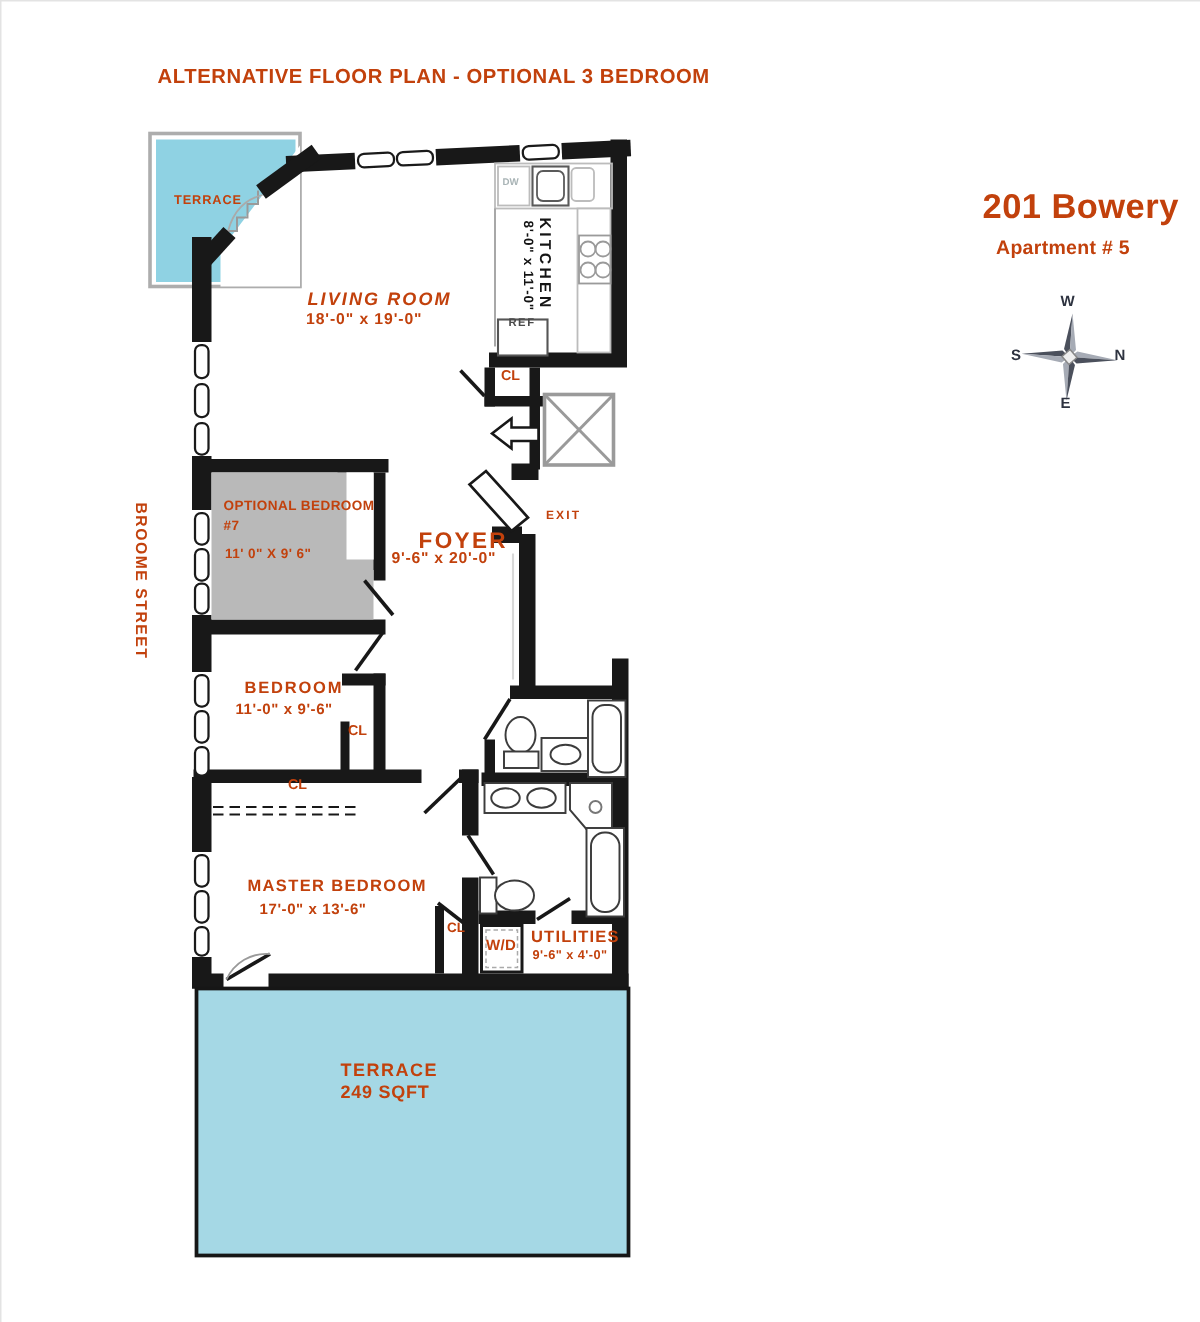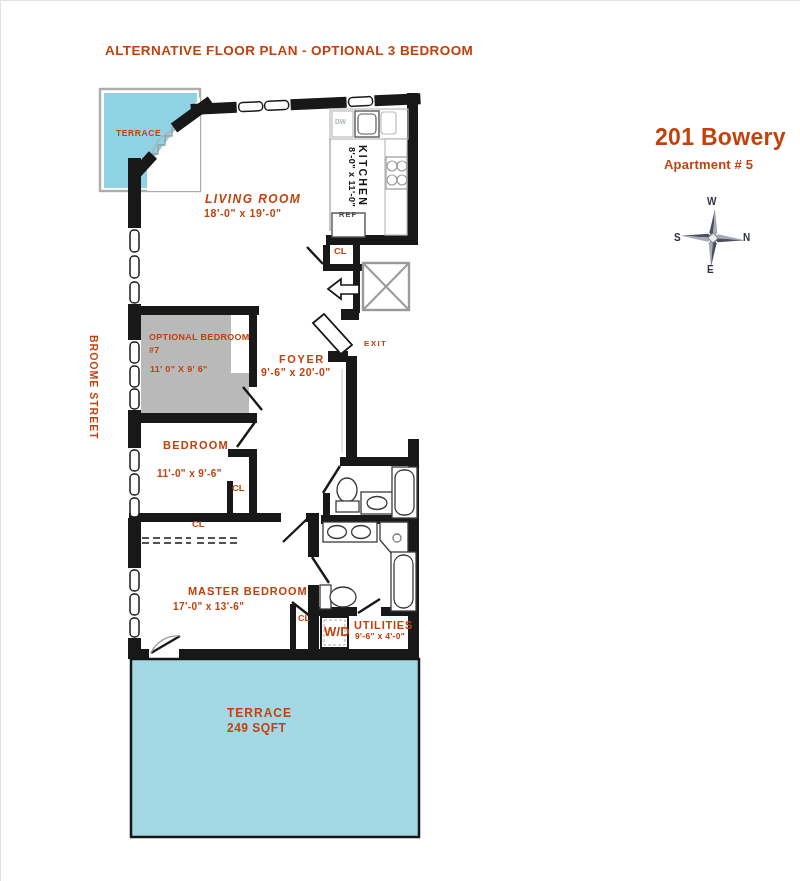--- a/index.html
+++ b/index.html
@@ -15,33 +15,33 @@
   #living-dims{left:203px;top:207px;font-size:10.5px;letter-spacing:.6px;}
   #kitchen-block{position:absolute;left:346px;top:144px;z-index:3;writing-mode:vertical-rl;}
   #kitchen-name{font-weight:bold;font-size:10.5px;letter-spacing:2.2px;color:#141414;
                 font-family:"Liberation Sans",sans-serif;}
   #kitchen-dims{font-weight:bold;font-size:9px;letter-spacing:.5px;color:#141414;margin-top:2px;
                 font-family:"Liberation Sans",sans-serif;}
   #dw-lbl{left:334px;top:117px;font-size:6.5px;color:#a9b4b6;}
   #ref-lbl{left:338px;top:210px;font-size:7.5px;color:#4a4a4a;letter-spacing:1px;}
   #cl-kitchen{left:333px;top:245px;font-size:9.5px;}
   #exit-lbl{left:363px;top:339px;font-size:8px;letter-spacing:1.4px;}
-  #foyer-name{left:278px;top:352px;font-size:11px;letter-spacing:1.6px;}
+  #foyer-name{left:278px;top:352px;font-size:15px;letter-spacing:1.6px;}
   #foyer-dims{left:260px;top:366px;font-size:10.5px;letter-spacing:.5px;}
   #optbed-name{left:148px;top:330px;font-size:9px;width:105px;white-space:normal;
                line-height:1.45;letter-spacing:.3px;}
   #optbed-dims{left:149px;top:364px;font-size:9px;letter-spacing:.3px;}
-  #bedroom-name{left:162px;top:438px;font-size:11px;letter-spacing:1.2px;}
+  #bedroom-name{left:162px;top:452px;font-size:11px;letter-spacing:1.2px;}
   #bedroom-dims{left:156px;top:467px;font-size:10px;letter-spacing:.4px;}
   #cl-bedroom{left:231px;top:482px;font-size:9.5px;}
   #cl-hall{left:191px;top:518px;font-size:9.5px;}
-  #master-name{left:164px;top:584px;font-size:11px;letter-spacing:.9px;margin-left:23px;}
+  #master-name{left:164px;top:584px;font-size:11px;letter-spacing:.9px;}
   #master-dims{left:172px;top:600px;font-size:10px;letter-spacing:.4px;}
   #cl-master{left:297px;top:613px;font-size:9px;}
-  #wd-lbl{left:323px;top:624px;font-size:13px;letter-spacing:.2px;}
+  #wd-lbl{left:323px;top:624px;font-size:10px;letter-spacing:.2px;}
   #utilities-name{left:353px;top:618px;font-size:11px;letter-spacing:.8px;}
   #utilities-dims{left:354px;top:631px;font-size:8.5px;letter-spacing:.3px;}
   #terrace-bot-name{left:226px;top:706px;font-size:12px;letter-spacing:1px;}
   #terrace-bot-area{left:226px;top:721px;font-size:12px;letter-spacing:.5px;}
   #broome{left:86px;top:334px;font-size:10.5px;letter-spacing:1px;}
   #bldg-name{left:654px;top:124px;font-size:23px;letter-spacing:.3px;}
   #bldg-unit{left:663px;top:157px;font-size:13px;letter-spacing:.2px;}
   .compass-letter{font-size:10px;color:#2e3340;}
   #compass-w{left:706px;top:195px;}
   #compass-n{left:742px;top:231px;}

